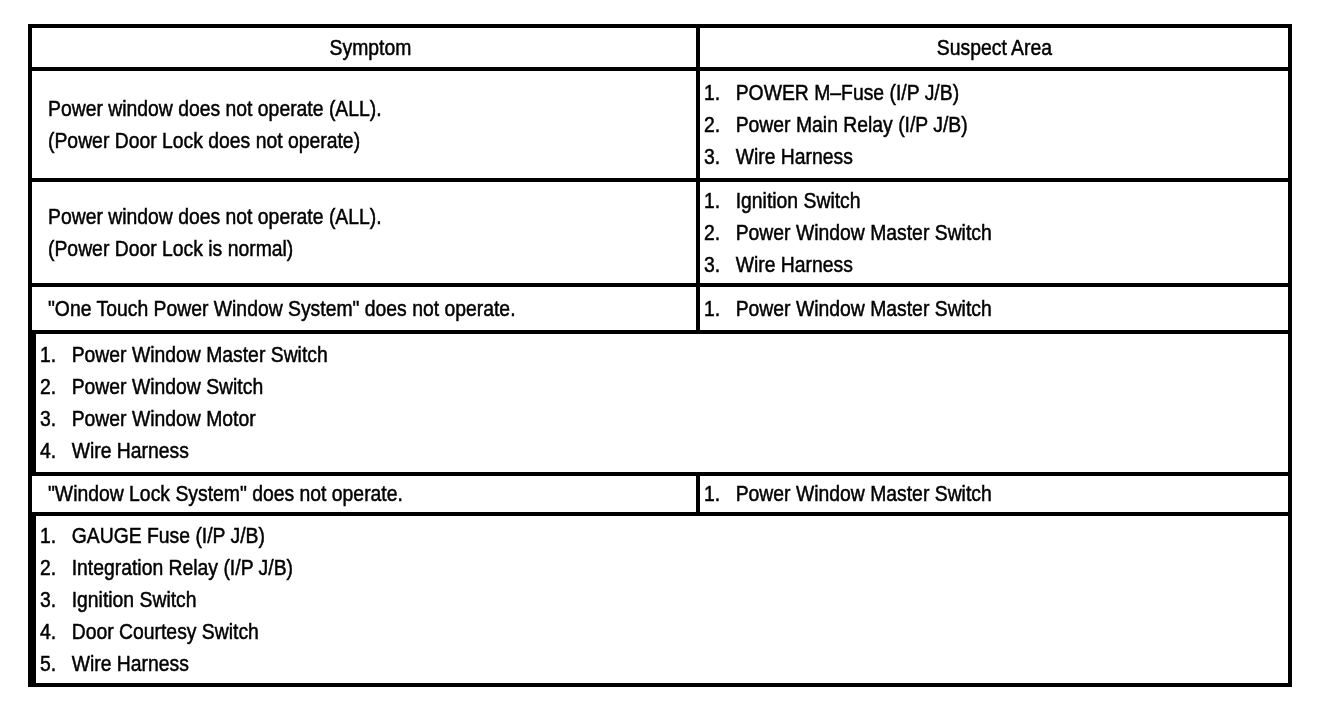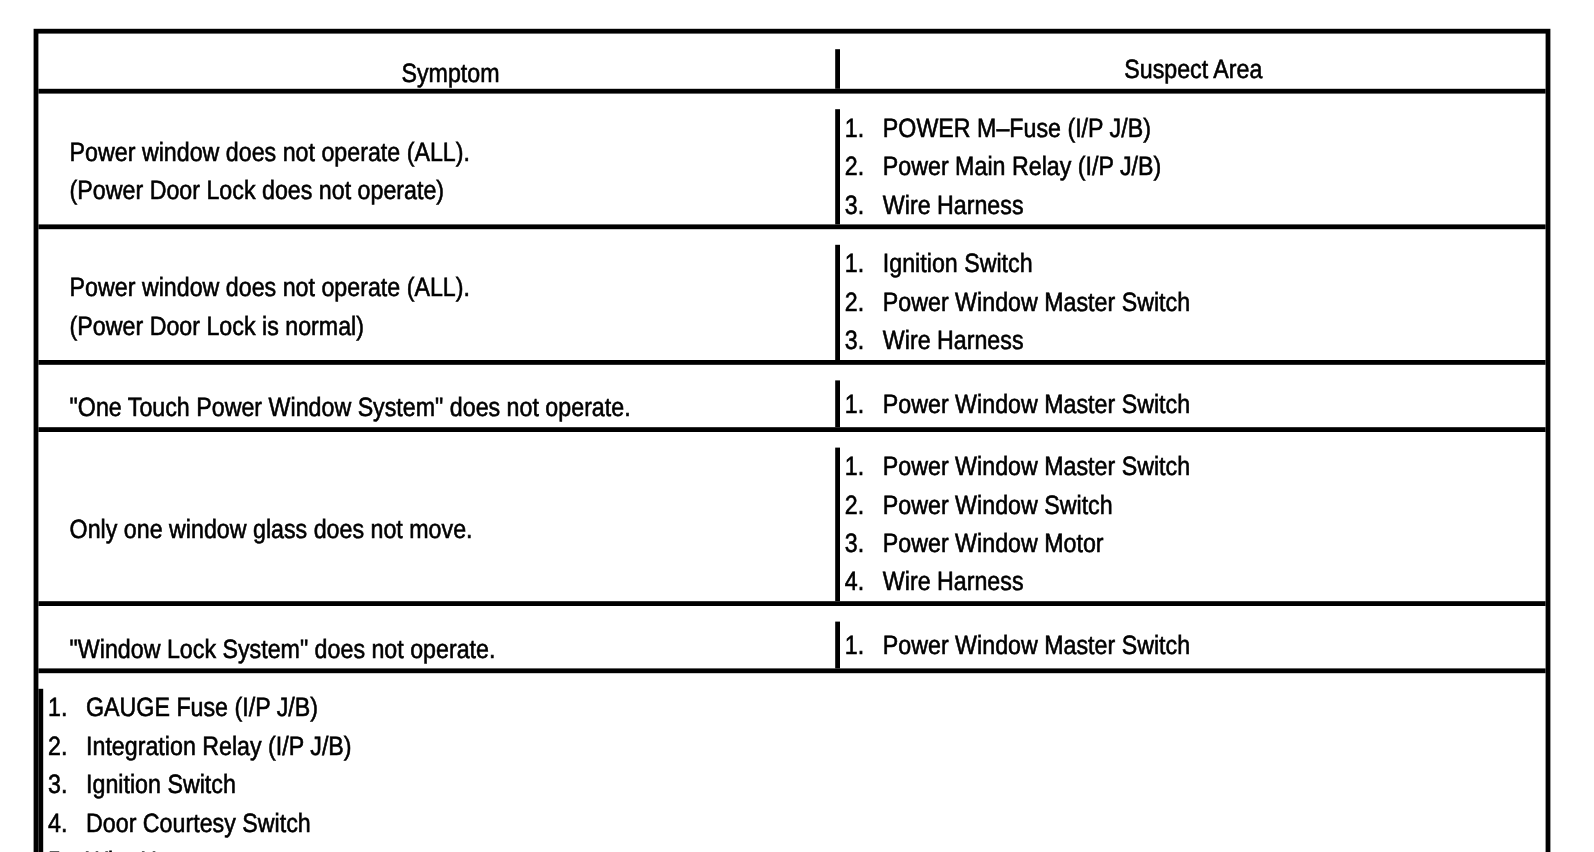--- a/index.html
+++ b/index.html
@@ -39,21 +39,20 @@
   }
   .cell {
     display: flex;
     flex-direction: column;
     justify-content: center;
     box-sizing: border-box;
     overflow: hidden;
   }
   .sus {
     border-left: 4px solid #000000;
-    margin-top: 13px;
   }
   .head {
     align-items: center;
     justify-content: center;
   }
   .header-row { min-height: 39px; }
   .r0 { min-height: 107px; }
   .r1 { min-height: 101px; }
   .r2 { min-height: 43px; }
   .r3 { min-height: 138px; }
@@ -61,21 +60,21 @@
   .r5 { min-height: 167px; }
 
   .head-label {
     display: inline-block;
     font-size: 22px;
     line-height: 26px;
     transform: scaleX(0.88);
     transform-origin: center center;
     white-space: nowrap;
   }
-  .sym { padding-left: 26px; padding-right: 4px; margin-top: 20px; }
+  .sym { padding-left: 16px; padding-right: 4px; }
   .sym-line {
     font-size: 22px;
     line-height: 32px;
     transform: scaleX(0.88);
     transform-origin: left center;
     white-space: nowrap;
   }
   .suspect-list {
     list-style: none;
     margin: 0;
@@ -160,23 +159,20 @@
       <ol class="suspect-list">
             <li>
               <span class="num">1.</span>
               <span class="txt">Power Window Master Switch</span>
             </li>
           </ol>
     </div>
   </div>
 
   <div class="row r3">
-    <div class="cell sym">
-          <div class="sym-line">Only one window glass does not move.</div>
-        </div>
     <div class="cell sus">
       <ol class="suspect-list">
             <li>
               <span class="num">1.</span>
               <span class="txt">Power Window Master Switch</span>
             </li>
             <li>
               <span class="num">2.</span>
               <span class="txt">Power Window Switch</span>
             </li>

